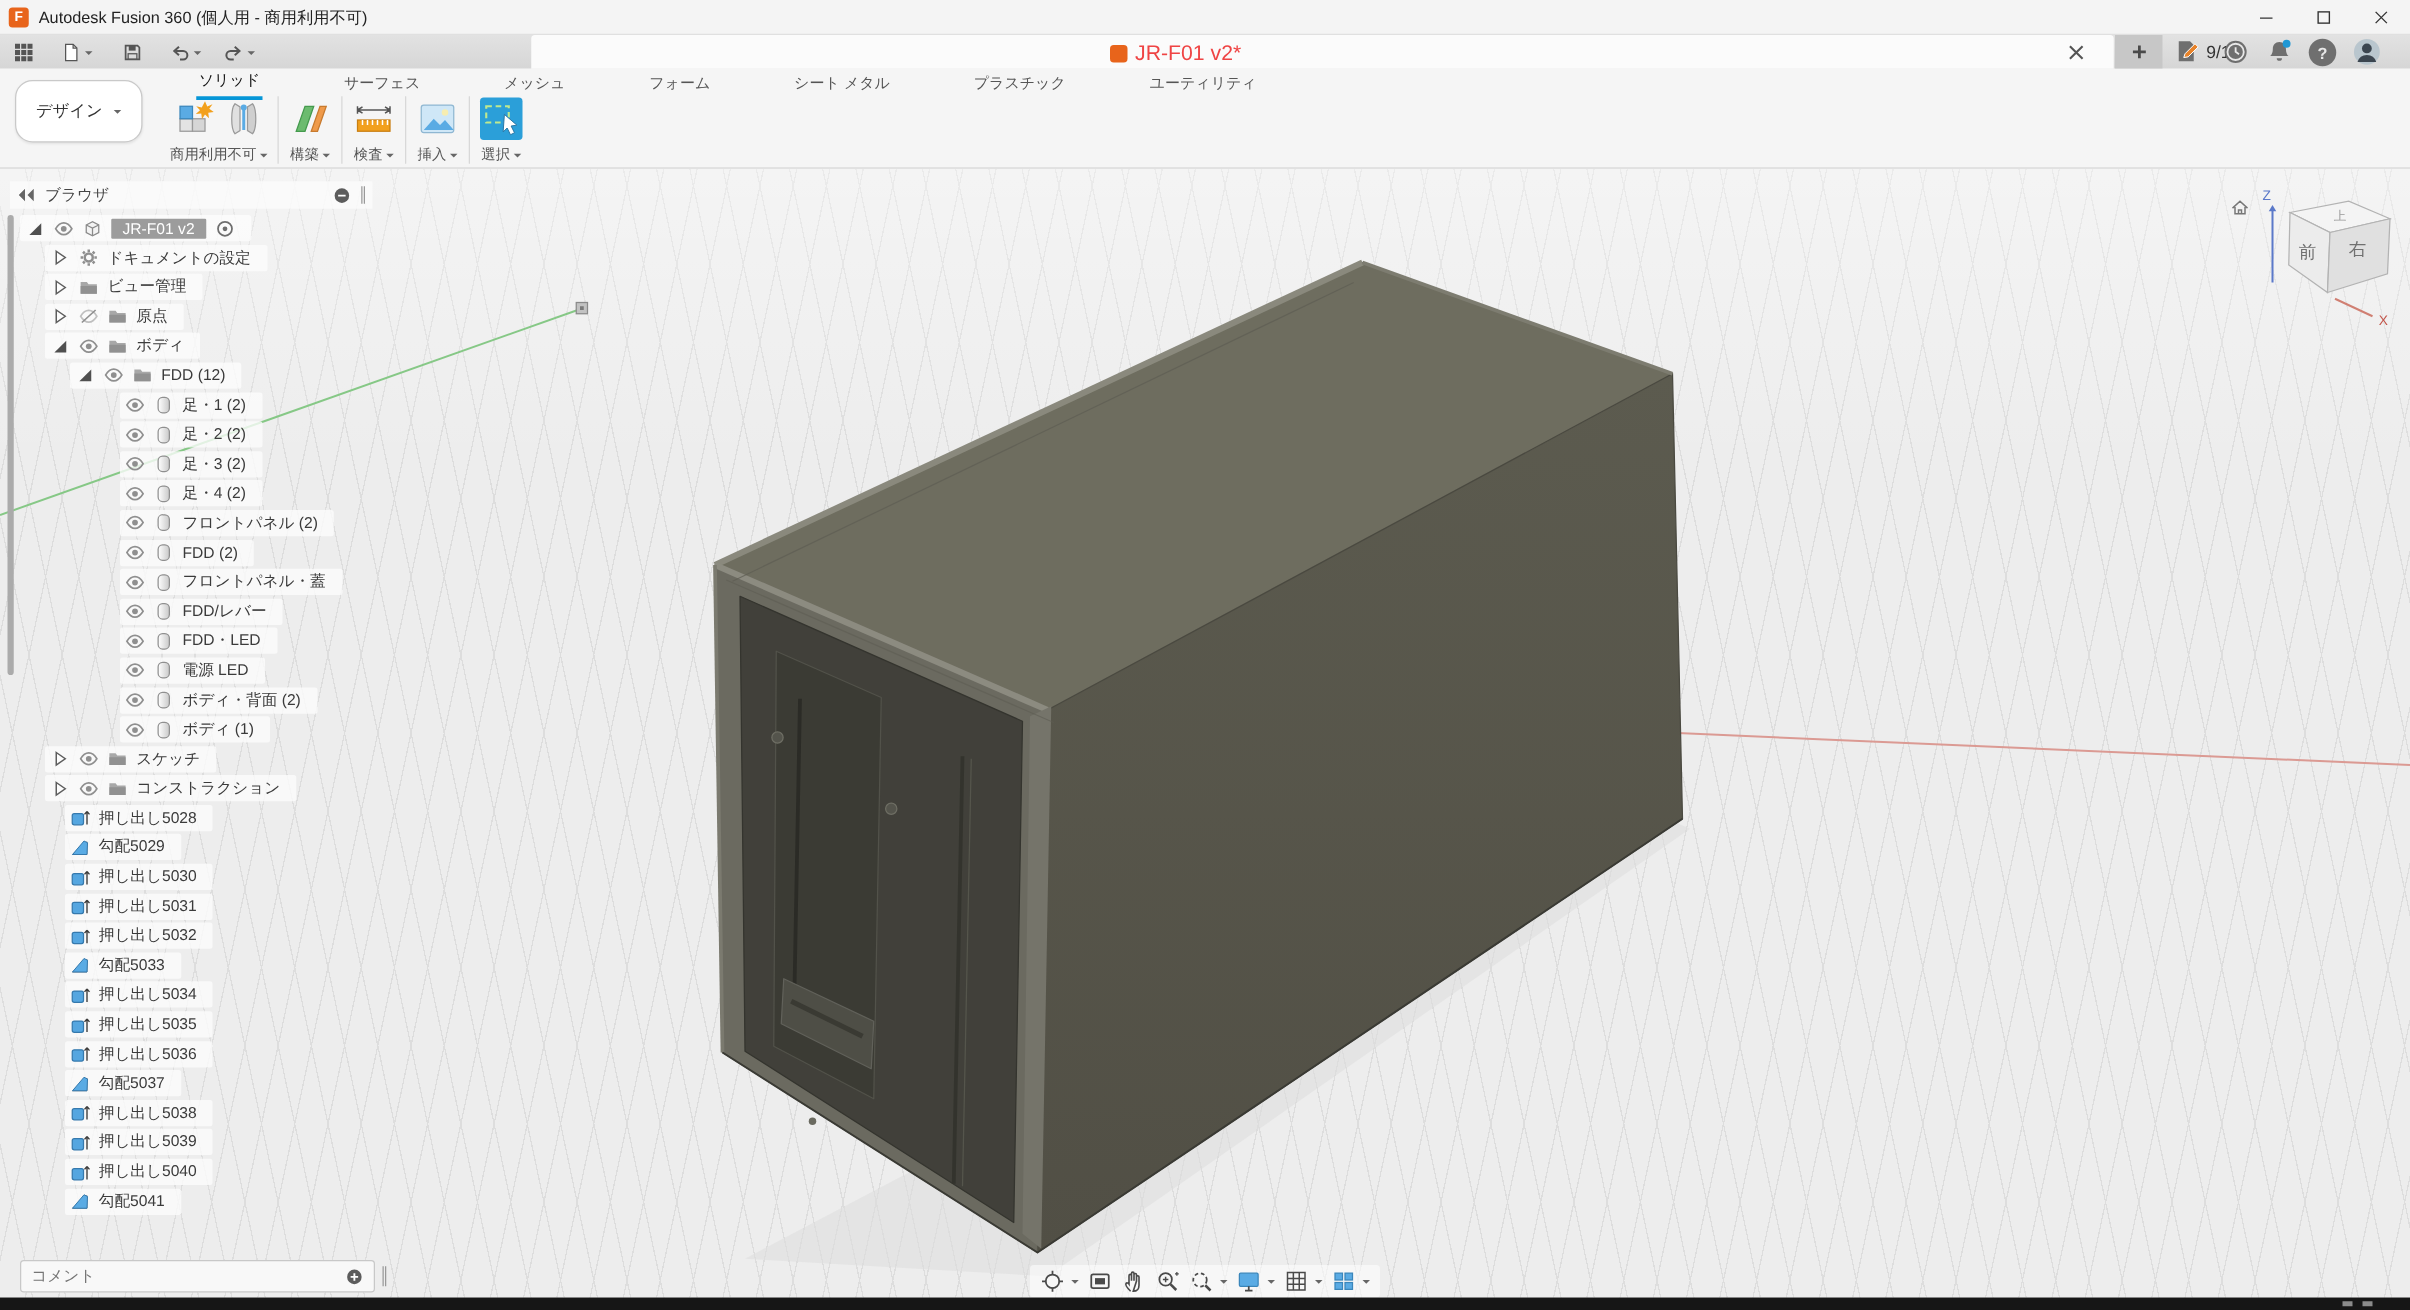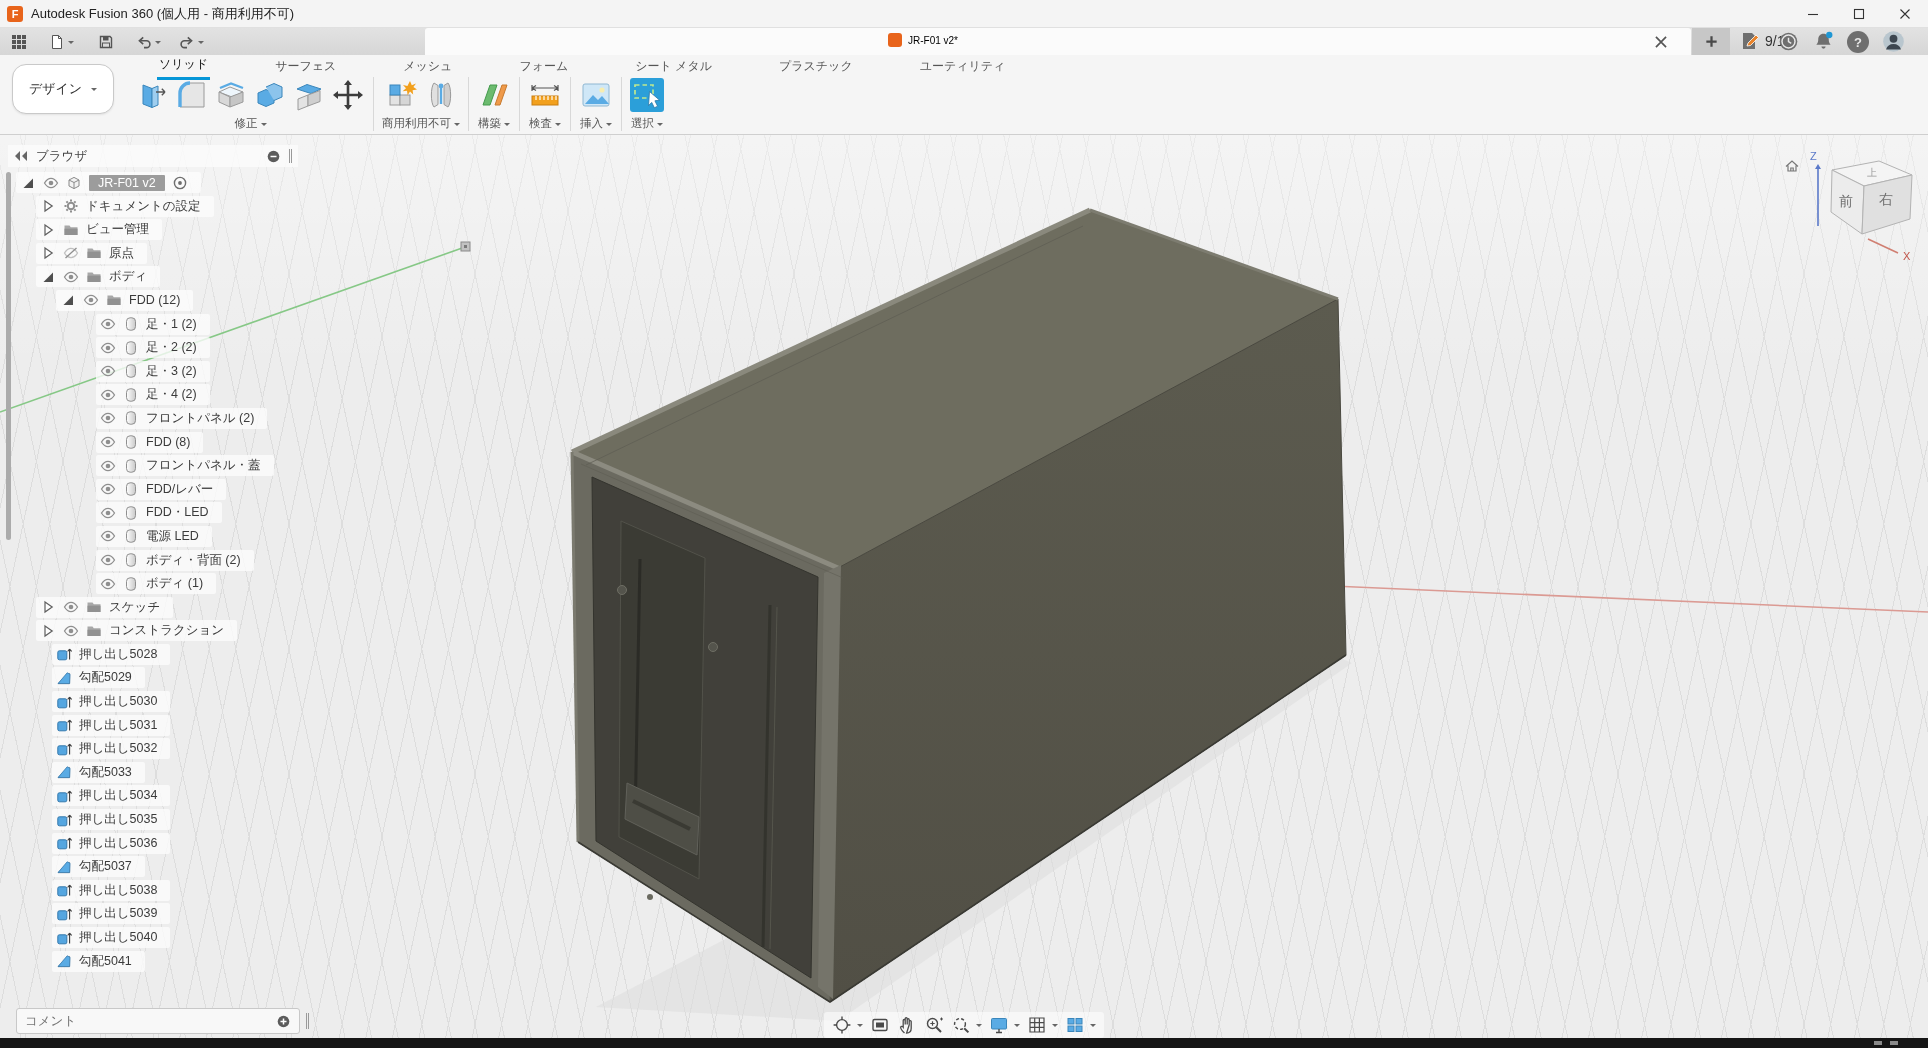--- a/index.html
+++ b/index.html
@@ -19,21 +19,21 @@
 
   
   #appbar { left:0; top:28px; width:1928px; height:27px;
     background:linear-gradient(#e2e2e2,#d6d6d6); display:flex; align-items:center; }
   .qbtn { height:24px; display:flex; align-items:center; padding:0 5px; color:#555; }
   .caret { width:0; height:0; border:3.5px solid transparent; border-top-color:#666;
     margin-left:3px; margin-top:4px; display:inline-block; }
   #doc-tab { left:425px; top:28px; width:1266px; height:27px; background:#fbfbfb;
     border-radius:3px 3px 0 0; }
   #doc-tab-label { left:888px; top:33px; display:flex; align-items:center; gap:6px;
-    font-size:10px; color:#000000; }
+    font-size:17px; color:#ef4444; }
   .mini-fusion { width:14px; height:14px; background:#e8641b; border-radius:3px; }
   #tab-close { left:1652px; top:33px; width:18px; height:18px; }
   #tab-add { left:1692px; top:28px; width:38px; height:27px; background:#c7c7c7;
     display:flex; align-items:center; justify-content:center; }
   #job-status { left:1740px; top:31px; display:flex; align-items:center; gap:5px;
     font-size:14px; color:#333; }
   .roundicon { width:22px; height:22px; border-radius:50%; background:#6f6f6f;
     display:flex; align-items:center; justify-content:center; color:#e8e8e8;
     font-size:13px; font-weight:bold; }
 
@@ -456,46 +456,20 @@
     <div class="rtab">メッシュ</div>
     <div class="rtab">フォーム</div>
     <div class="rtab">シート メタル</div>
     <div class="rtab">プラスチック</div>
     <div class="rtab">ユーティリティ</div>
   </div>
   <div id="ribbon-groups" class="abs">
     <div class="rgroup">
       <div class="ricons">
         <svg class="ric">
-            <use href="#s-press"></use>
-          </svg>
-        <svg class="ric">
-            <use href="#s-fillet"></use>
-          </svg>
-        <svg class="ric">
-            <use href="#s-shell"></use>
-          </svg>
-        <svg class="ric">
-            <use href="#s-combine"></use>
-          </svg>
-        <svg class="ric">
-            <use href="#s-split"></use>
-          </svg>
-        <svg class="ric">
-            <use href="#s-move"></use>
-          </svg>
-      </div>
-      <div class="rlabel">
-          <span>修正</span>
-          <span class="caret"></span>
-        </div>
-    </div>
-    <div class="rgroup">
-      <div class="ricons">
-        <svg class="ric">
             <use href="#s-newcomp"></use>
           </svg>
         <svg class="ric">
             <use href="#s-joint"></use>
           </svg>
       </div>
       <div class="rlabel">
           <span>商用利用不可</span>
           <span class="caret"></span>
         </div>
@@ -763,21 +737,21 @@
       </div>
     </div>
   <div class="trow">
       <div class="chip ml3">
     <svg class="ti">
           <use href="#i-eye"></use>
         </svg>
     <svg class="ti">
           <use href="#i-body"></use>
         </svg>
-    <span>FDD (8)</span>
+    <span>FDD (2)</span>
       </div>
     </div>
   <div class="trow">
       <div class="chip ml3">
     <svg class="ti">
           <use href="#i-eye"></use>
         </svg>
     <svg class="ti">
           <use href="#i-body"></use>
         </svg>

